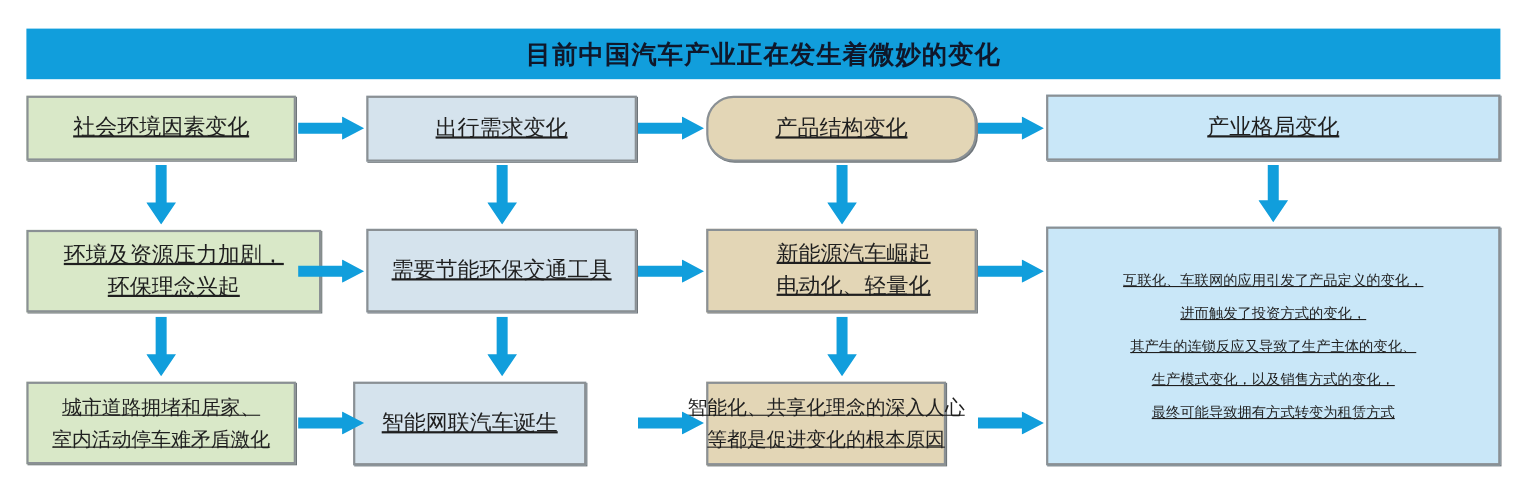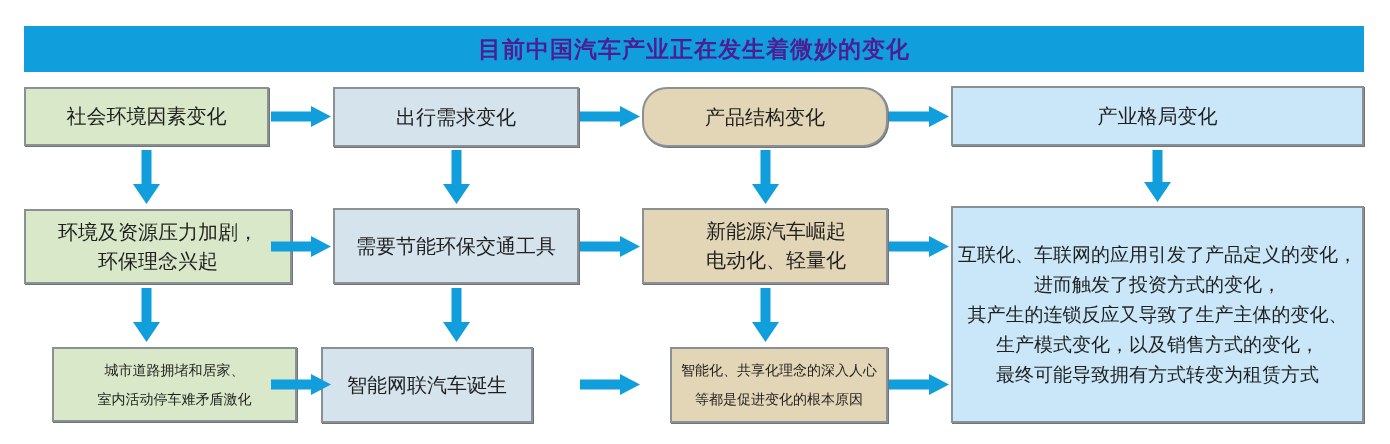--- a/index.html
+++ b/index.html
@@ -10,39 +10,40 @@
     font-family:"Liberation Sans","DejaVu Sans",sans-serif;
     color:#1f1f1f;
     overflow:hidden;
   }
   .title-bar{
     position:absolute;left:24px;top:26px;width:1340px;height:46px;
     background:#119EDC;
     display:flex;align-items:center;justify-content:center;
   }
   .title-bar span{
-    color:#4c1d95;font-size:23px;font-weight:bold;letter-spacing:1px;
+    color:#0f172a;font-size:23px;font-weight:bold;letter-spacing:1px;
   }
   .box{
     position:absolute;
     border:2px solid #8a9094;
     box-shadow:1px 1px 0 #6e757a;
     box-sizing:border-box;
     display:flex;flex-direction:column;align-items:center;justify-content:center;
     text-align:center;
     font-size:20px;
     line-height:29px;
+    text-decoration:underline;
   }
   .green{background:#D9E8C8;}
   .bluegray{background:#D5E3ED;}
   .tan{background:#E3D6B6;}
   .lightblue{background:#C9E7F8;}
   .box .ln{white-space:nowrap;}
-  .small{font-size:14px;margin-left:28px;}
-  .bigbox{font-size:19px;line-height:30px;}
+  .small{font-size:18px;}
+  .bigbox{font-size:13px;line-height:30px;}
   .arrow{position:absolute;}
   .arrow svg{display:block;}
   
   .c1r1{left:24px;top:87px;width:245px;height:59px;}
   .c2r1{left:333px;top:87px;width:246px;height:60px;}
   .c3r1{left:642px;top:87px;width:246px;height:60px;border-radius:25px;}
   .c4r1{left:951px;top:86px;width:413px;height:60px;}
   .c1r2{left:24px;top:209px;width:268px;height:75px;}
   .c2r2{left:333px;top:208px;width:246px;height:76px;}
   .c3r2{left:642px;top:208px;width:246px;height:76px;padding-left:22px;}

